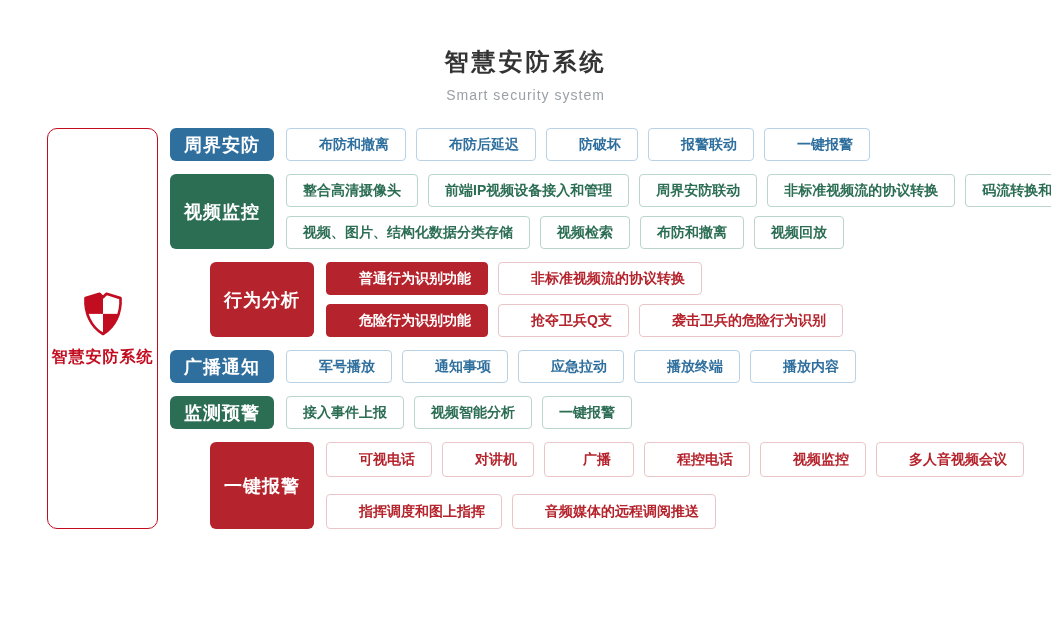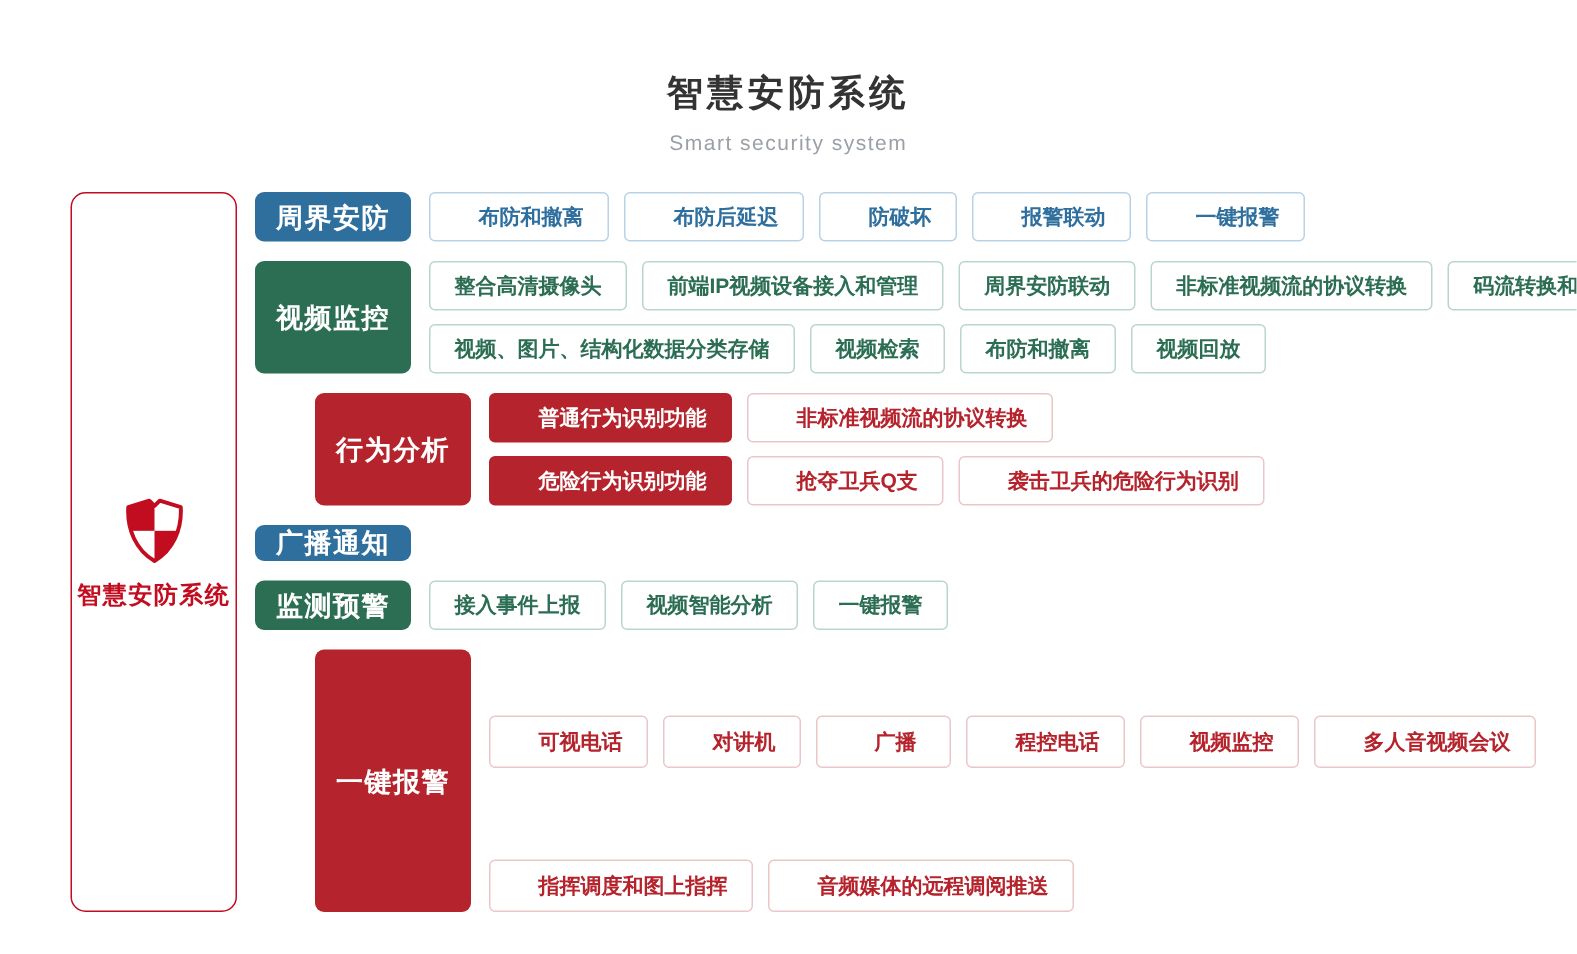--- a/index.html
+++ b/index.html
@@ -40,21 +40,21 @@
     border:1px solid; border-radius:4px; background:#ffffff;
     display:flex; align-items:center; justify-content:center;
     font-size:14px; font-weight:bold; white-space:nowrap;
   }
   .chip.blue  { color:var(--blue);  border-color:var(--blue-border);padding-left:32px; }
   .chip.green { color:var(--green); border-color:var(--green-border); }
   .chip.red   { color:var(--red);   border-color:var(--red-border);padding-left:32px; }
   .chip.red.filled { background:var(--red); color:#ffffff; border-color:var(--red); }
 
   
-  .cat-row:nth-child(6) .chip { height:35px;margin-top:44px; }
+  .cat-row:nth-child(6) .chip { height:35px; }
   .cat-row:nth-child(6) .chip-rows { gap:17px; }
 </style>
 </head>
 <body style="--blue: #2f6f9e; --green: #2c6e54; --red: #b5232c; --brand-red: #c20d20; --blue-border: #b9d2e5; --green-border: #bad5c9; --red-border: #eac6c9;">
 
 <header>
   <div class="title" style="color: rgb(51, 51, 51);">智慧安防系统</div>
   <div class="subtitle" style="color: rgb(154, 160, 166); text-align: center;">Smart security system</div>
 </header>
 
@@ -115,20 +115,29 @@
           </div>
           <div class="chip-row">
             <div class="chip red filled">危险行为识别功能</div>
             <div class="chip red">抢夺卫兵Q支</div>
             <div class="chip red">袭击卫兵的危险行为识别</div>
           </div>
         </div>
       </div>
       <div class="cat-row">
         <div class="cat-label blue">广播通知</div>
+        <div class="chip-rows">
+          <div class="chip-row">
+            <div class="chip blue">军号播放</div>
+            <div class="chip blue">通知事项</div>
+            <div class="chip blue">应急拉动</div>
+            <div class="chip blue">播放终端</div>
+            <div class="chip blue">播放内容</div>
+          </div>
+        </div>
       </div>
       <div class="cat-row">
         <div class="cat-label green">监测预警</div>
         <div class="chip-rows">
           <div class="chip-row">
             <div class="chip green">接入事件上报</div>
             <div class="chip green">视频智能分析</div>
             <div class="chip green">一键报警</div>
           </div>
         </div>

